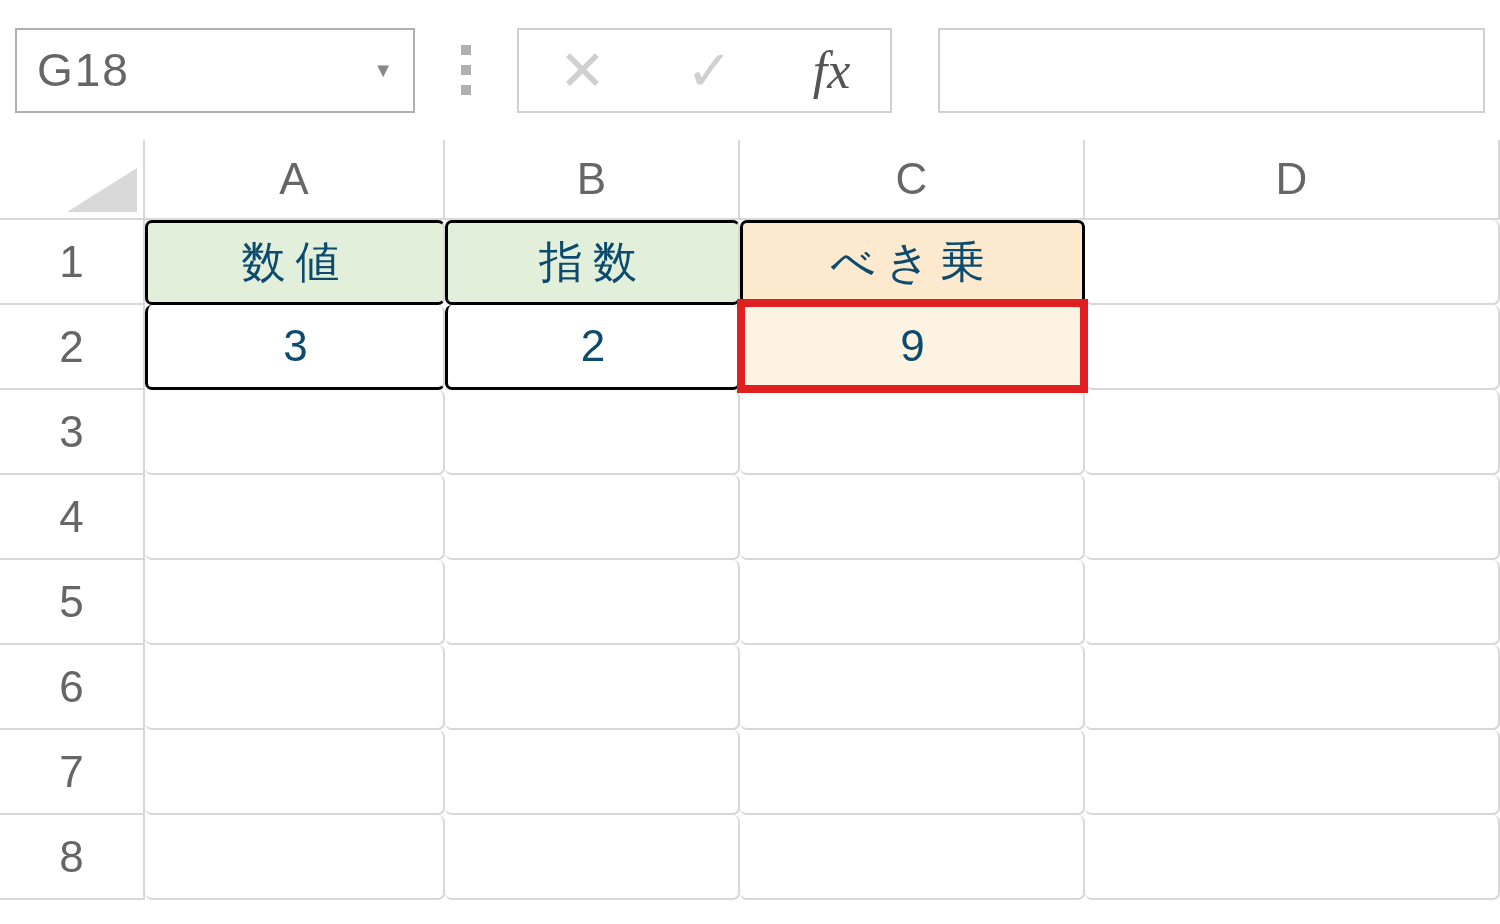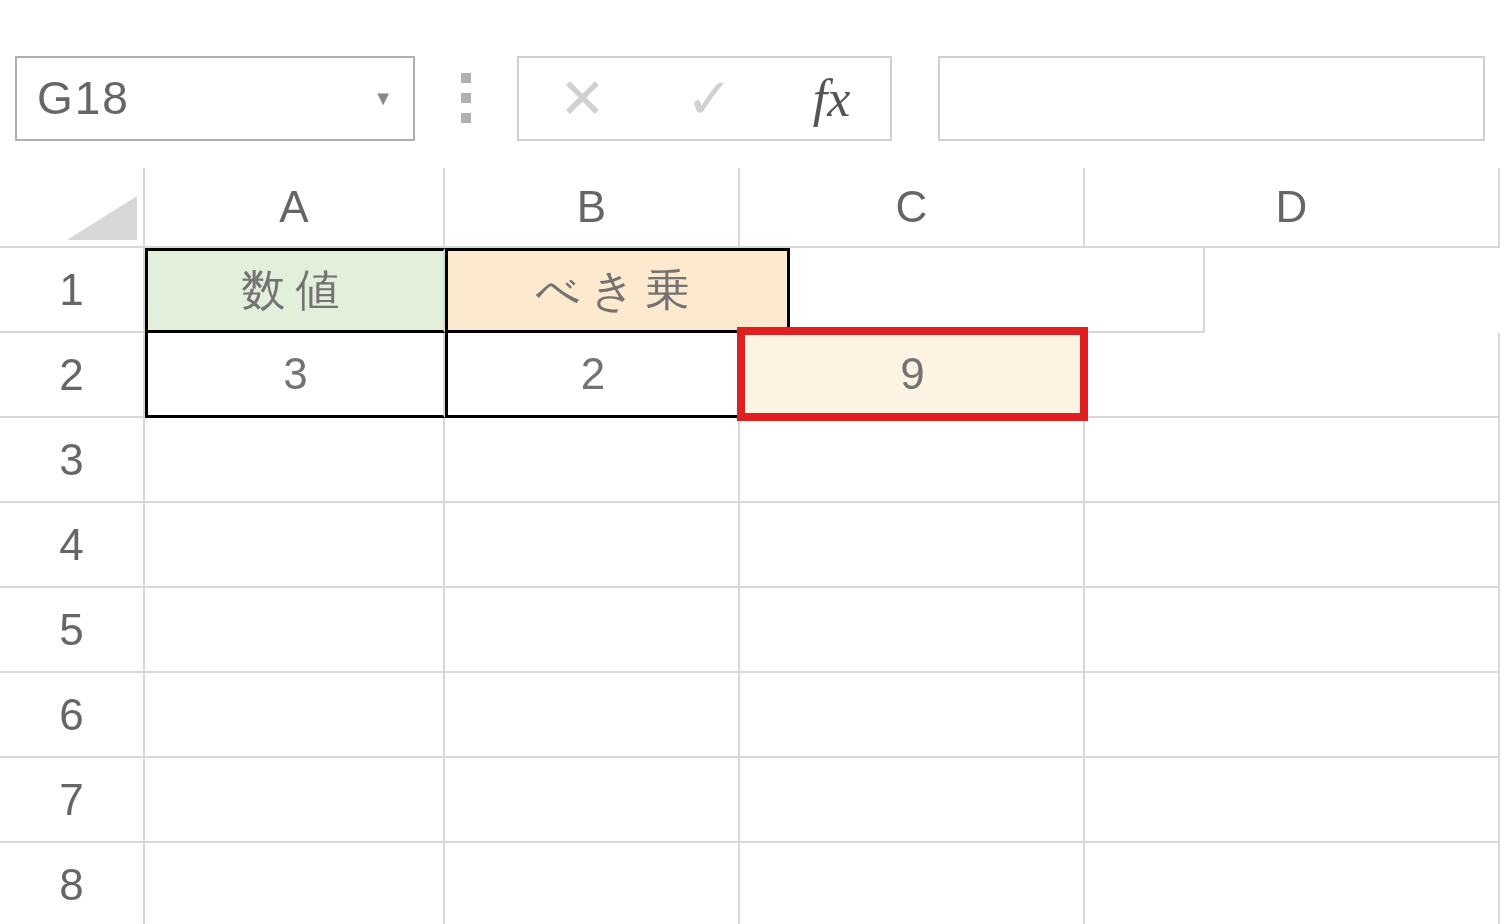--- a/index.html
+++ b/index.html
@@ -15,21 +15,20 @@
       overflow: hidden;
     }
     
     
     .formula-bar-area {
       display: flex;
       align-items: center;
       padding: 20px 15px;
       gap: 46px;
       height: 140px;
-      margin-top: 28px;
     }
     
     .name-box {
       width: 400px;
       height: 85px;
       border: 2px solid #b0b0b0;
       display: flex;
       align-items: center;
       justify-content: space-between;
       padding: 0 20px;
@@ -158,23 +157,24 @@
     }
     
     .cell {
       height: 85px;
       border-bottom: 2px solid #d8d8d8;
       border-right: 2px solid #d8d8d8;
       display: flex;
       align-items: center;
       justify-content: center;
       font-size: 44px;
-      color: #737373;
+      color: #0c4a6e;
       background: #ffffff;
       position: relative;
+      border-radius: 7px;
     }
     
     .cell.table-border {
       border-bottom: 3px solid #000;
     }
     .cell.table-border-top {
       border-top: 3px solid #000;
     }
     .cell.table-border-left {
       border-left: 3px solid #000;
@@ -234,20 +234,21 @@
     <div class="corner-cell"></div>
     <div class="col-header col-a">A</div>
     <div class="col-header col-b">B</div>
     <div class="col-header col-c">C</div>
     <div class="col-header col-d">D</div>
   </div>
 
   <div class="data-row">
     <div class="row-header">1</div>
     <div class="cell col-a header-cell-green table-border table-border-top table-border-left">数値</div>
+    <div class="cell col-b header-cell-green table-border table-border-top table-border-left">指数</div>
     <div class="cell col-c header-cell-tan table-border table-border-top table-border-left table-border-right">べき乗</div>
     <div class="cell col-d"></div>
   </div>
 
   <div class="data-row">
     <div class="row-header">2</div>
     <div class="cell col-a table-border table-border-left">3</div>
     <div class="cell col-b table-border table-border-left">2</div>
     <div class="cell col-c data-cell-tan table-border table-border-left table-border-right">
       <span>9</span>

